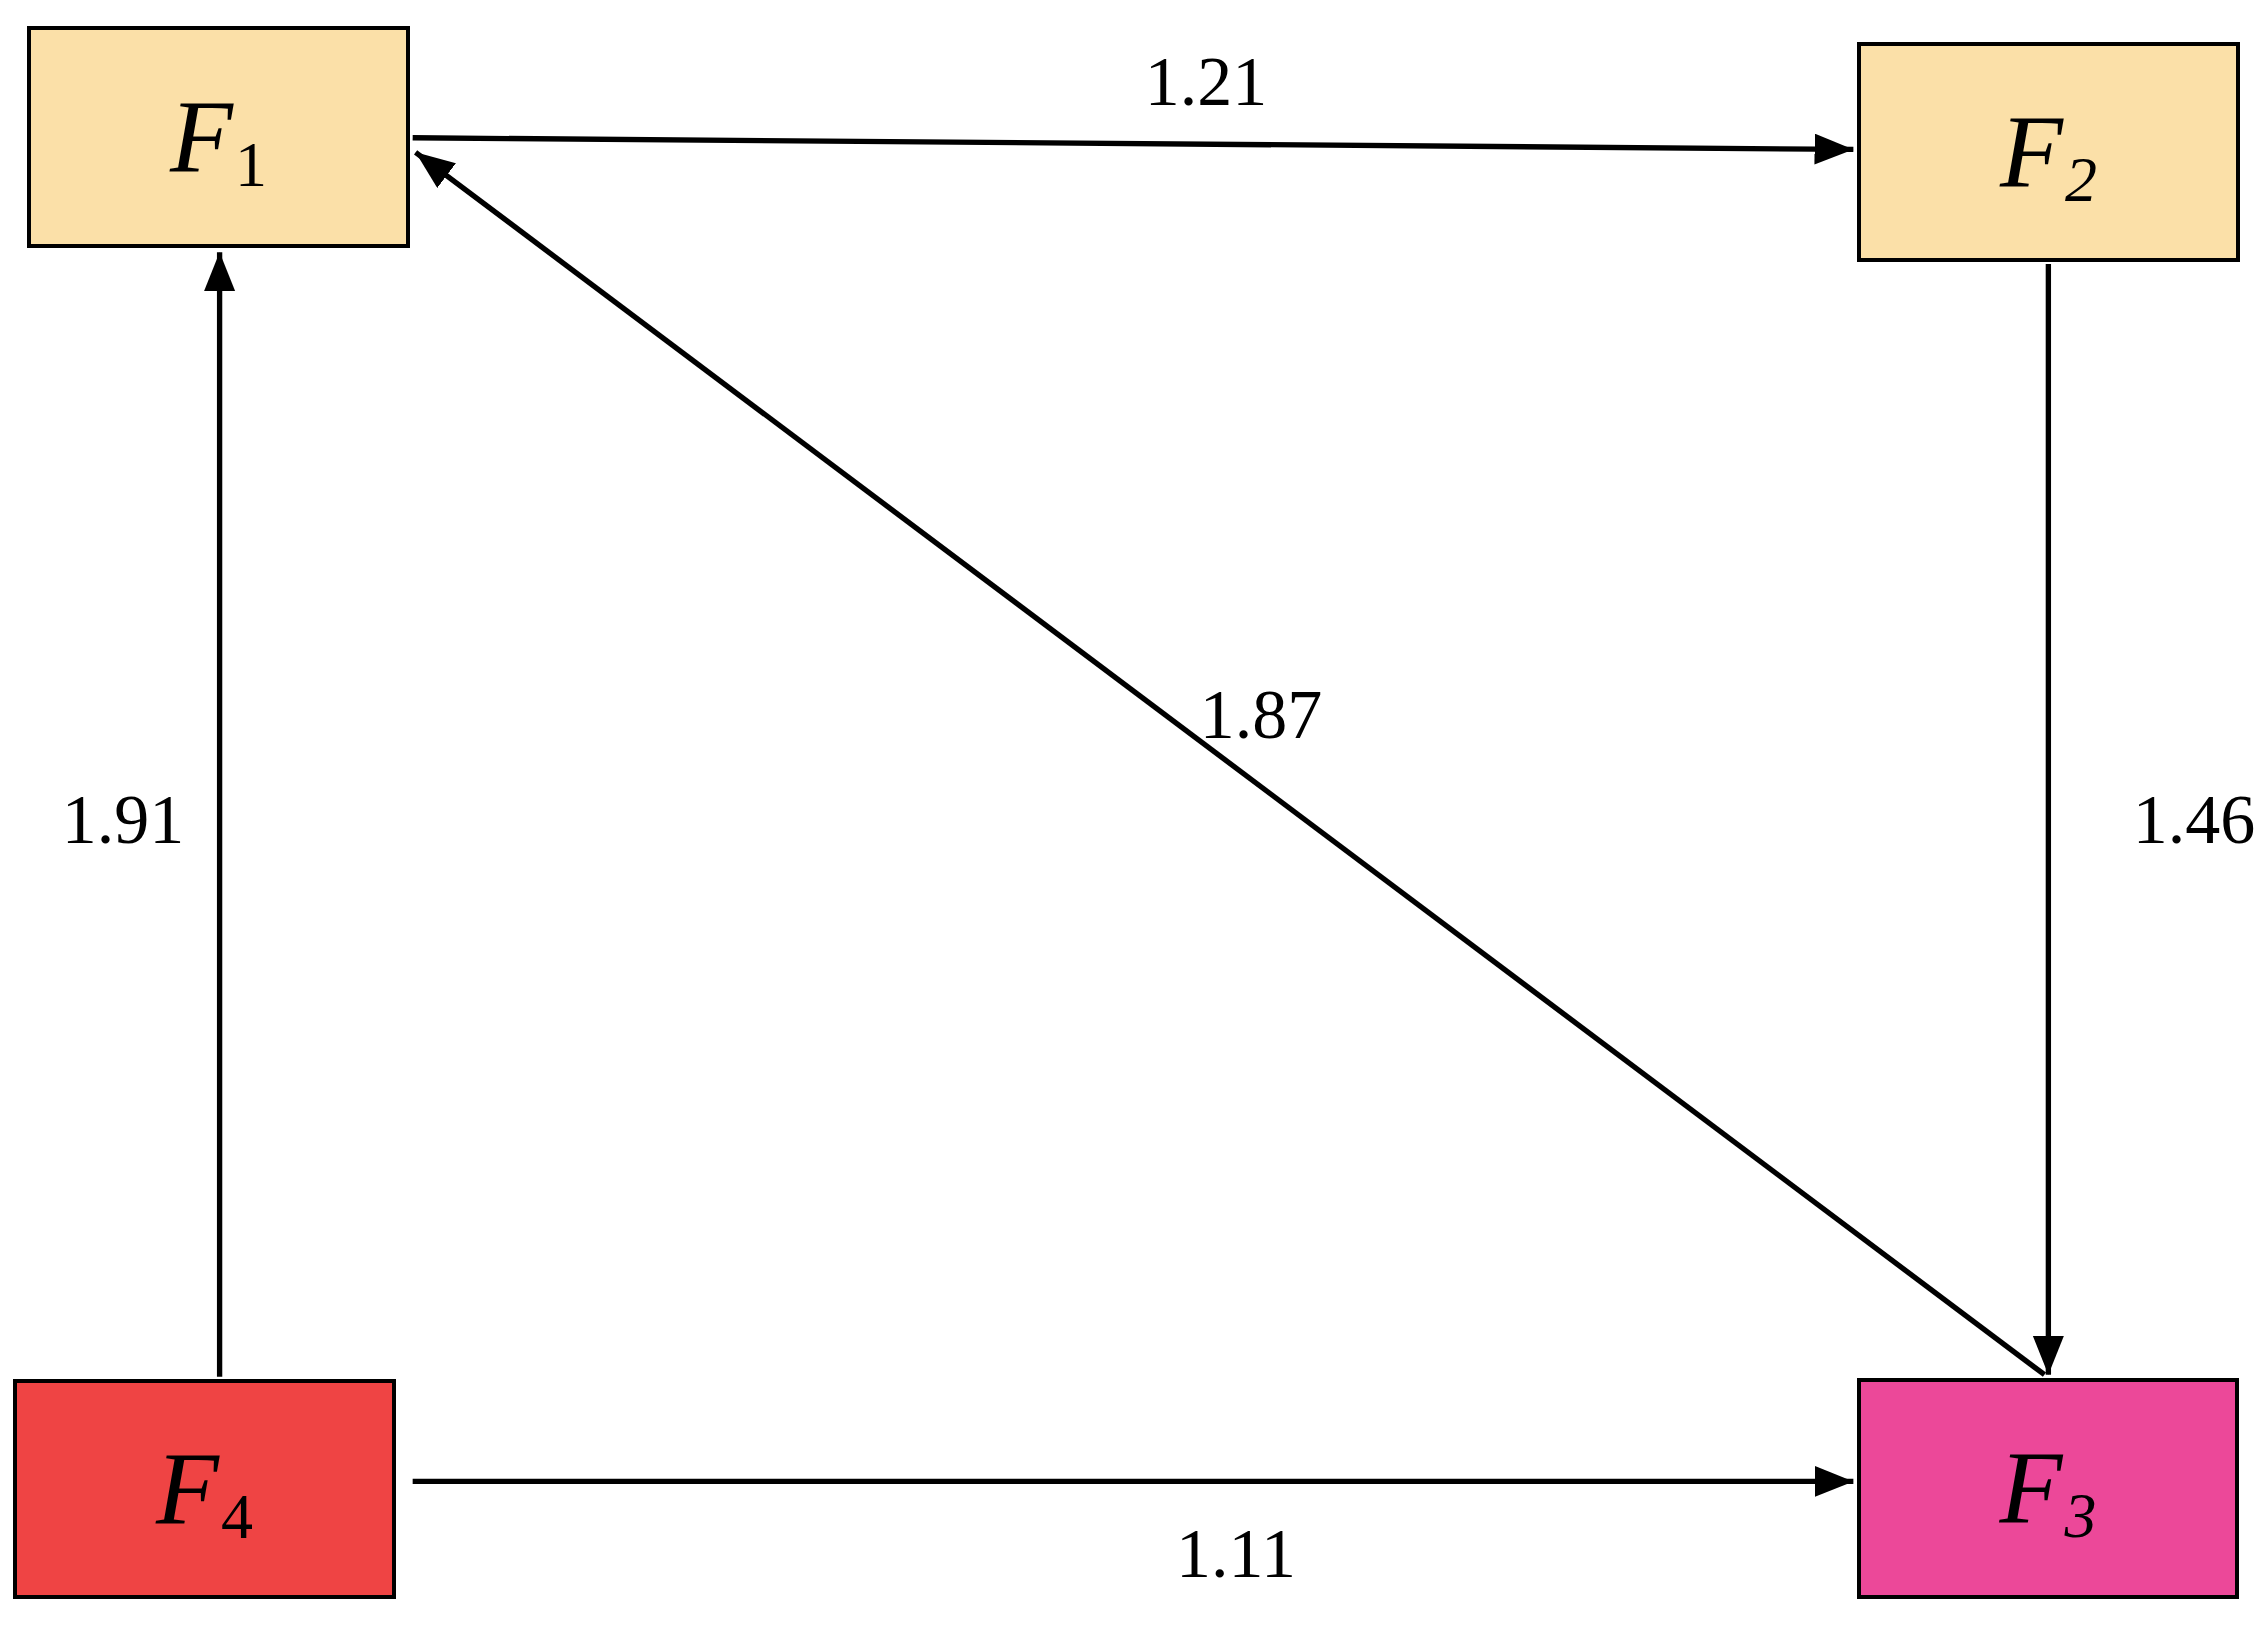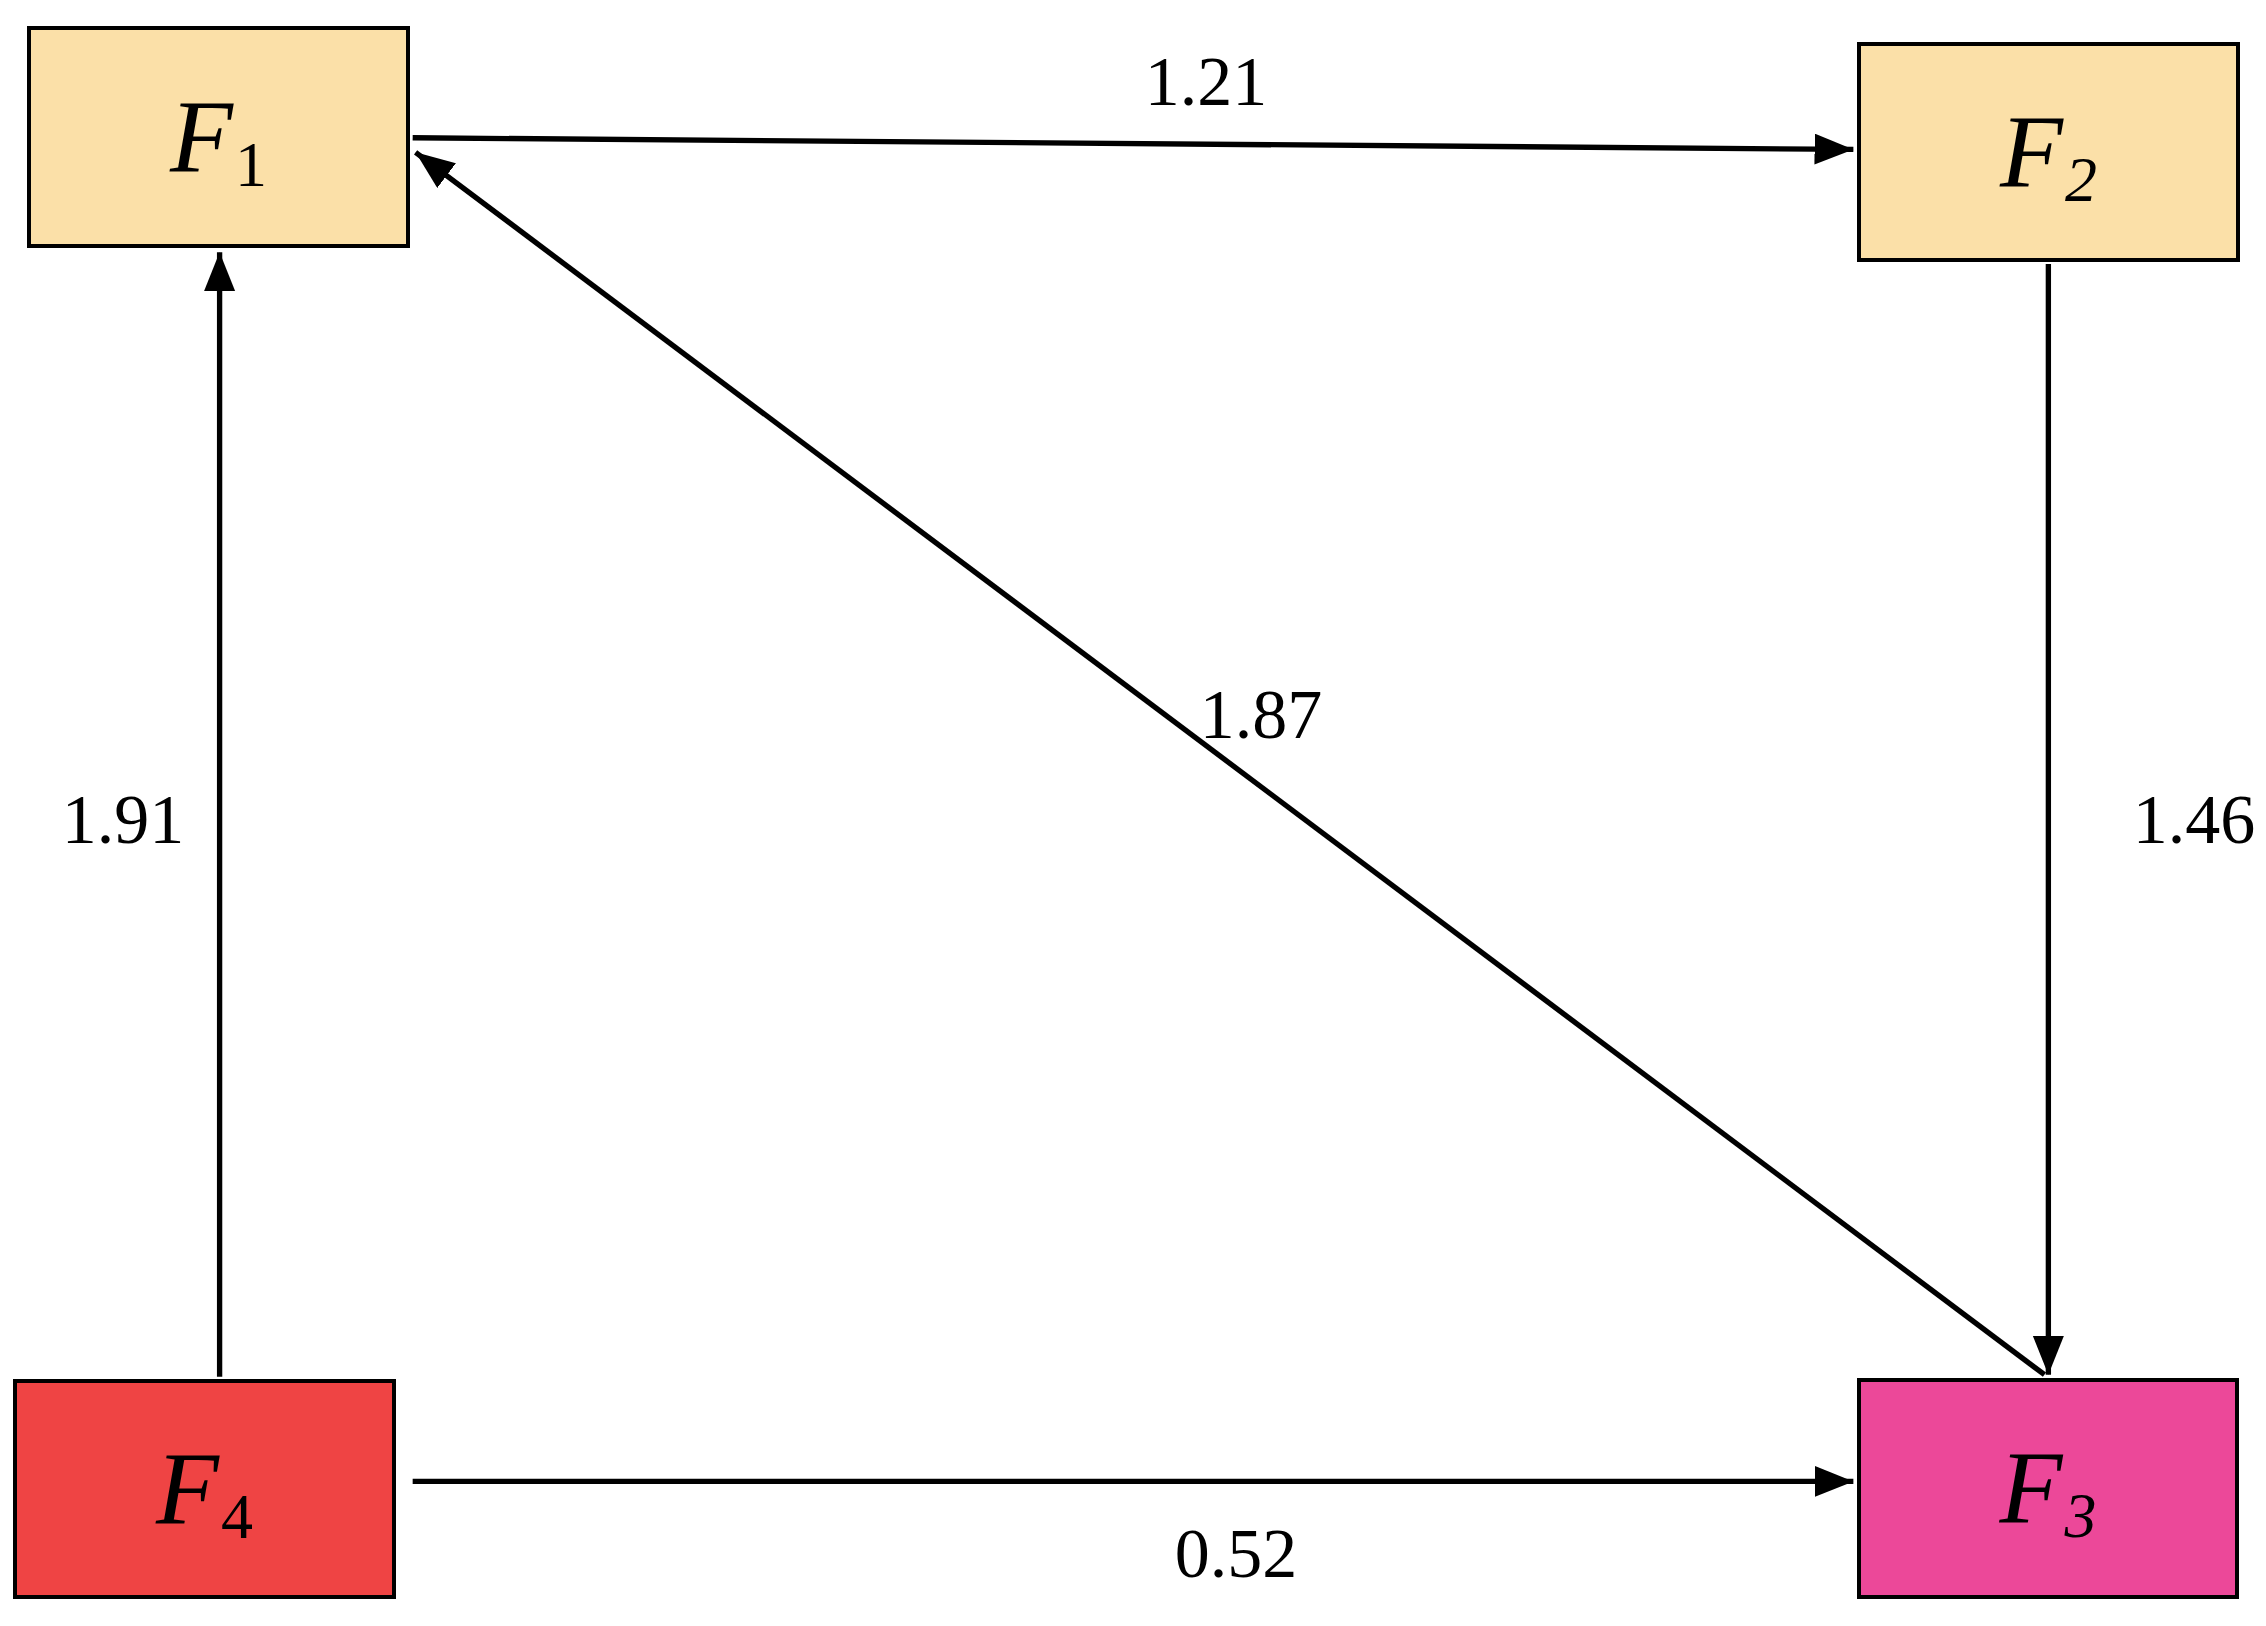--- a/index.html
+++ b/index.html
@@ -99,16 +99,16 @@
   </div>
 
   <div class="edge-label" style="left:1206px; top:82px;font-family:Liberation Serif, serif;">1.21</div>
 
   <div class="edge-label" style="left:2146px; top:820px;margin-left:48px;">1.46</div>
 
   <div class="edge-label" style="left:1261px; top:715px;">1.87</div>
 
   <div class="edge-label" style="left:123px; top:820px;">1.91</div>
 
-  <div class="edge-label" style="left:1236px; top:1554px;">0.52</div>
+  <div class="edge-label" style="left:1236px; top:1554px;">1.11</div>
 
 </div>
 
 
 </body></html>

